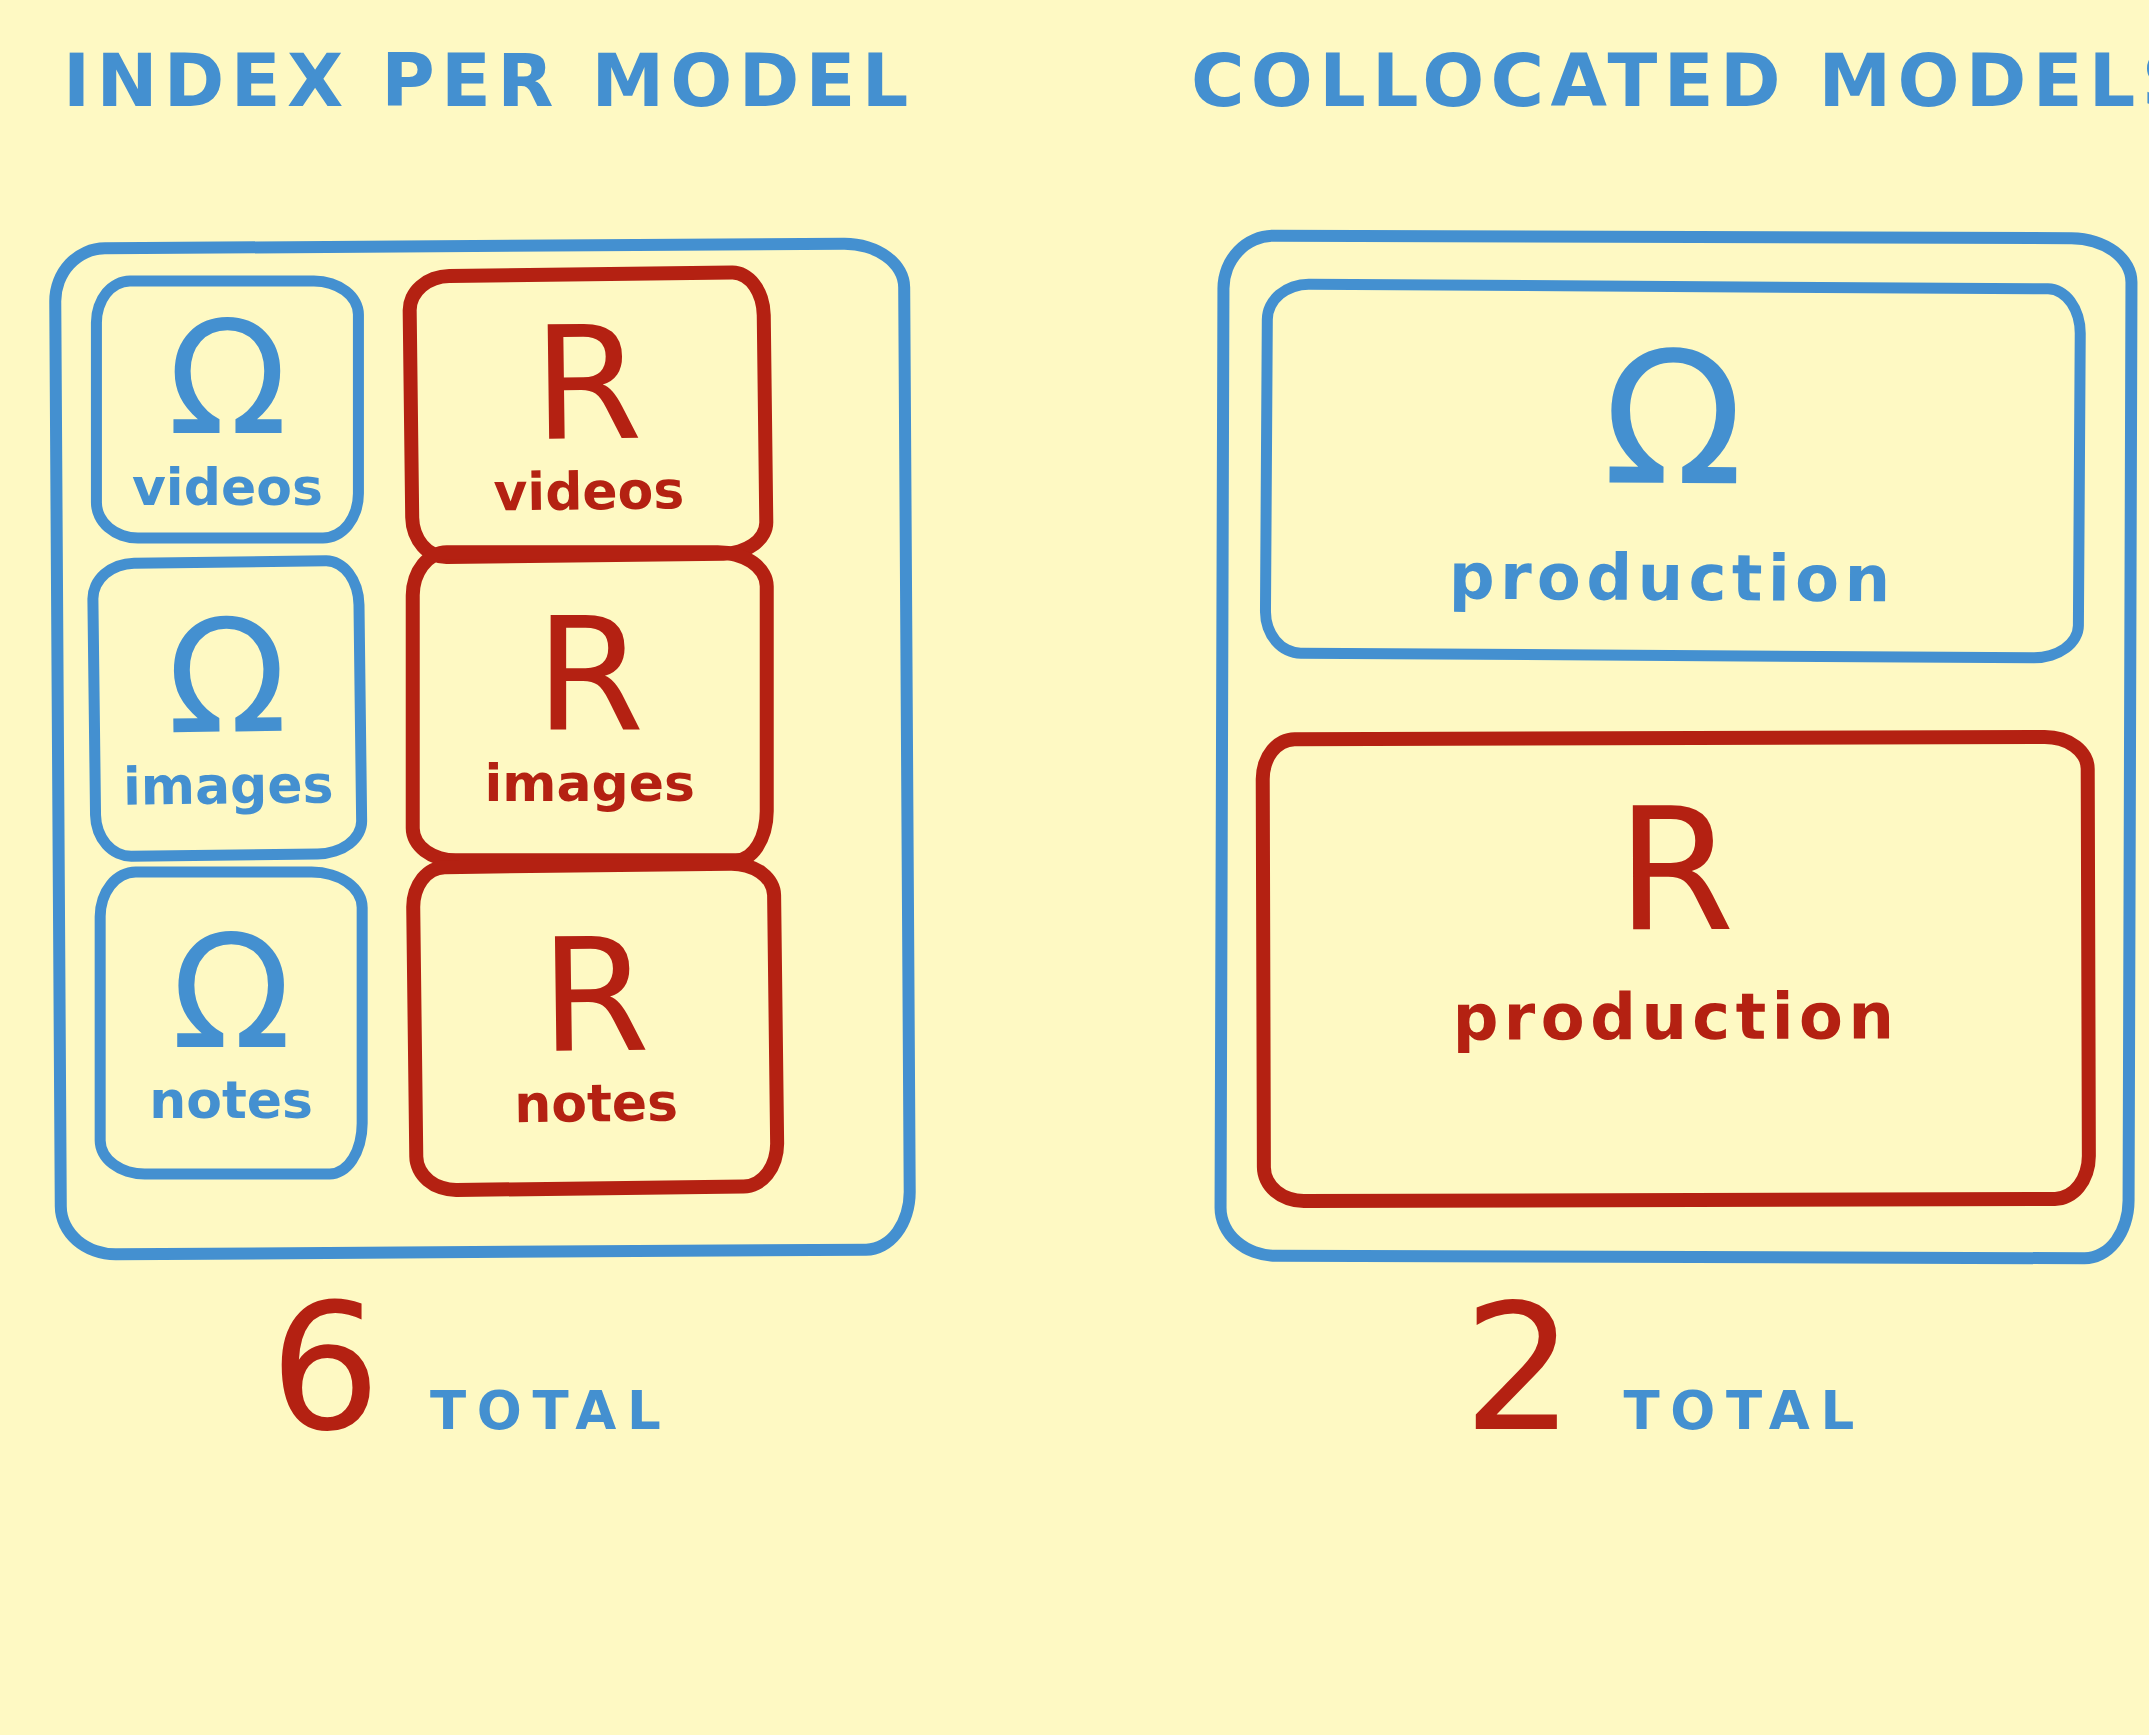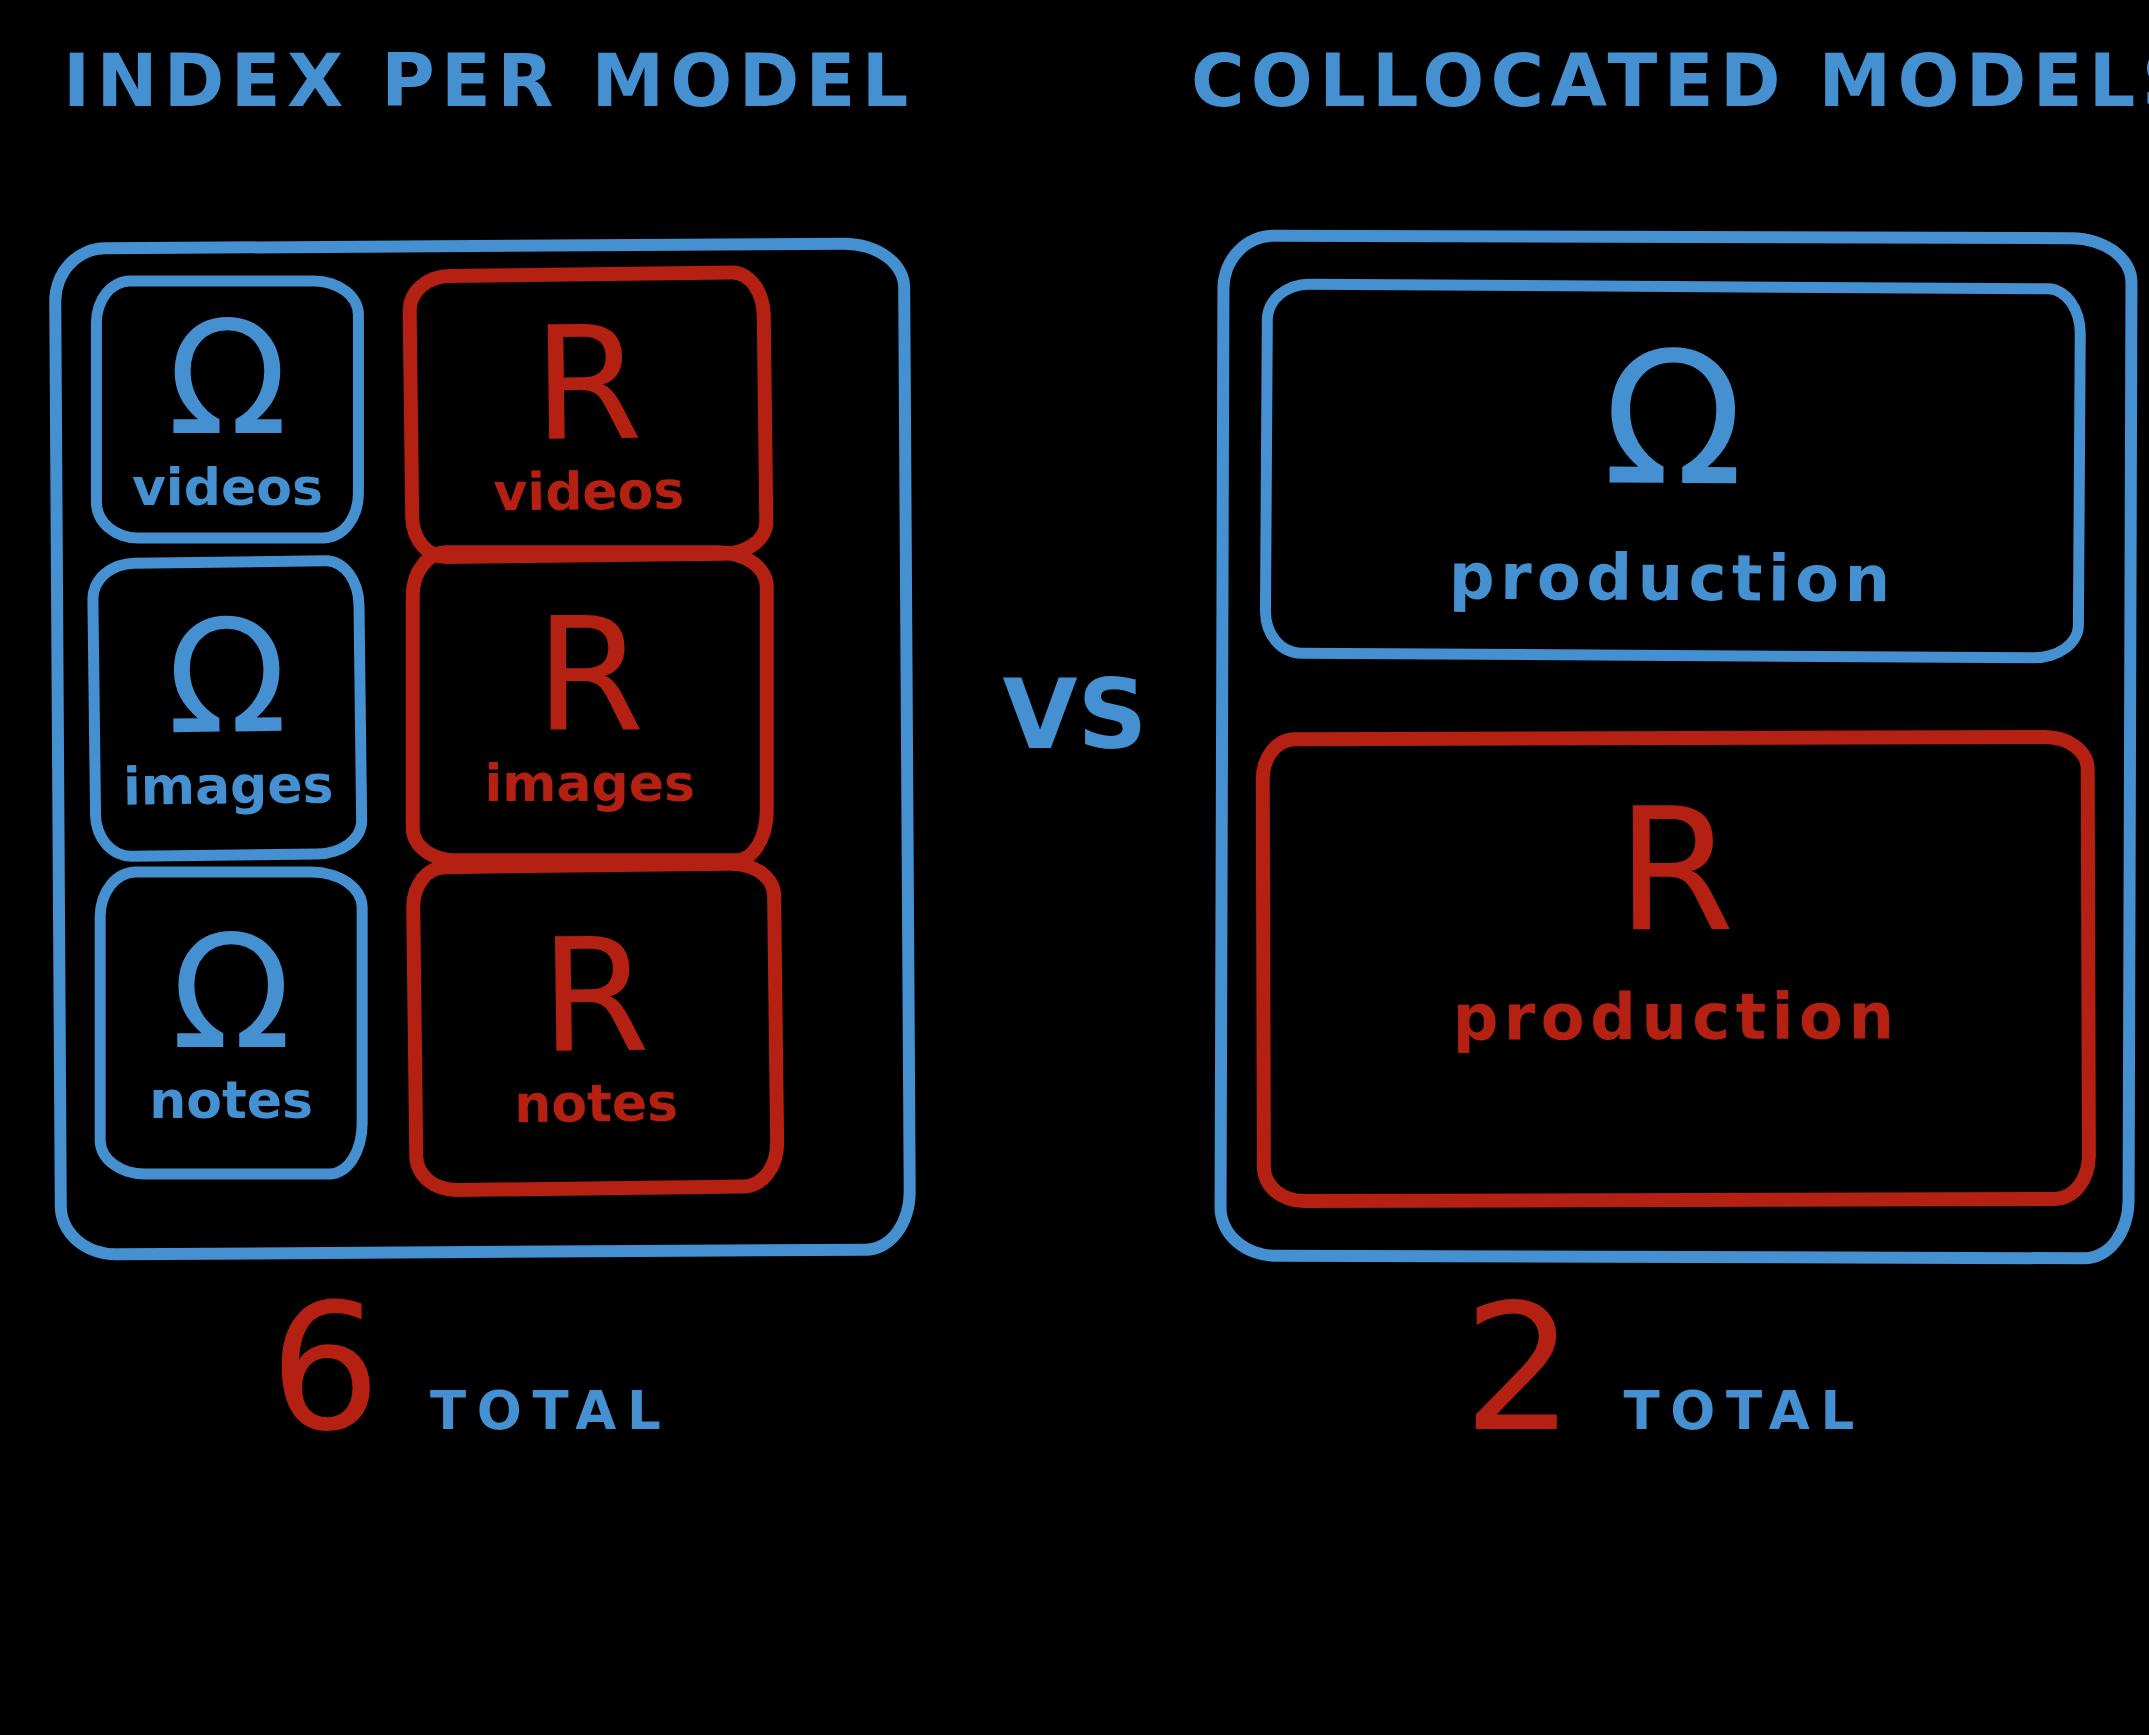--- a/index.html
+++ b/index.html
@@ -1,19 +1,19 @@
 <!DOCTYPE html>
 <html style="--blue: #4490d0; --red: #b42112;font-size:14.3px"><head>
 <meta charset="utf-8">
 <style>
   html,body{margin:0;padding:0;background:#ffffff;}
   .canvas{
     position:relative;
     width:2149px;height:1736px;
-    background:#000000;
+    background:#fef9c3;
     overflow:hidden;
     font-family:"DejaVu Sans","Liberation Sans",sans-serif;
   }
   .blue{color:var(--blue);}
   .red{color:var(--red);}
   .title{
     position:absolute;
     font-weight:bold;
     font-size:73px;
     letter-spacing:6.3px;
@@ -137,21 +137,20 @@
       <div class="sym">R</div>
       <div class="lbl">notes</div>
     </div>
   </div>
 
   <div class="total-row" style="left:52px;top:1281px;width:837px;">
     <span class="total-num">6</span>
     <span class="total-word">TOTAL</span>
   </div>
 
-  <div class="vs">VS</div>
 
   <div class="outer sk1 r-s" style="left:1216px;top:231px;width:896px;height:1008px;">
 
     <div class="cell blue-border sk3 r-s blue" style="left:32px;top:38px;width:802px;height:358px;">
       <div class="sym-lg">Ω</div>
       <div class="lbl-lg">production</div>
     </div>
 
     <div class="cell red-border sk2 r-l red" style="left:29px;top:488px;width:811px;height:448px;padding-bottom:0;">
       <div style="display:flex;flex-direction:column;align-items:center;margin-bottom:99px;">

